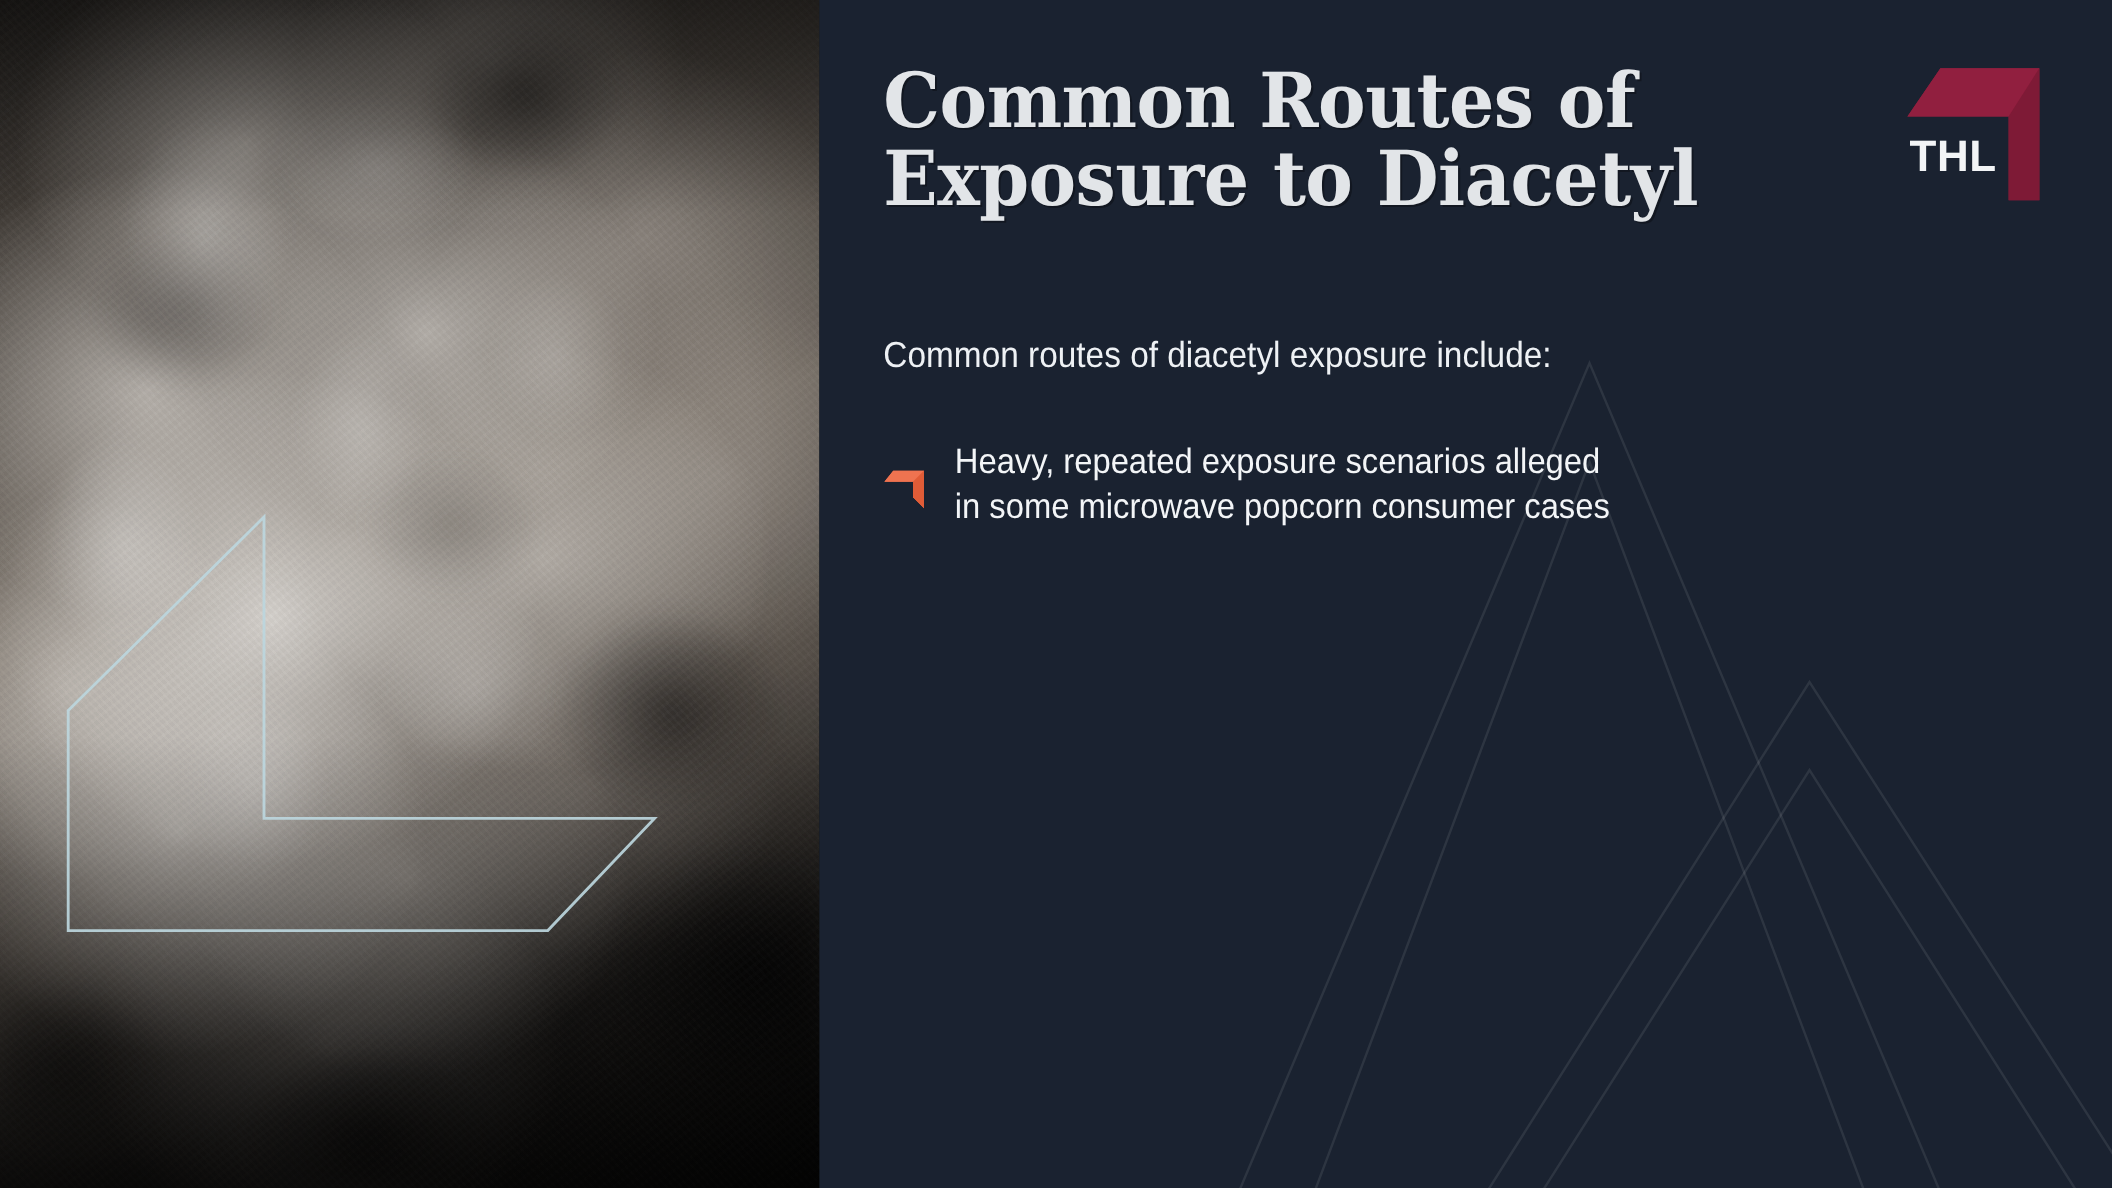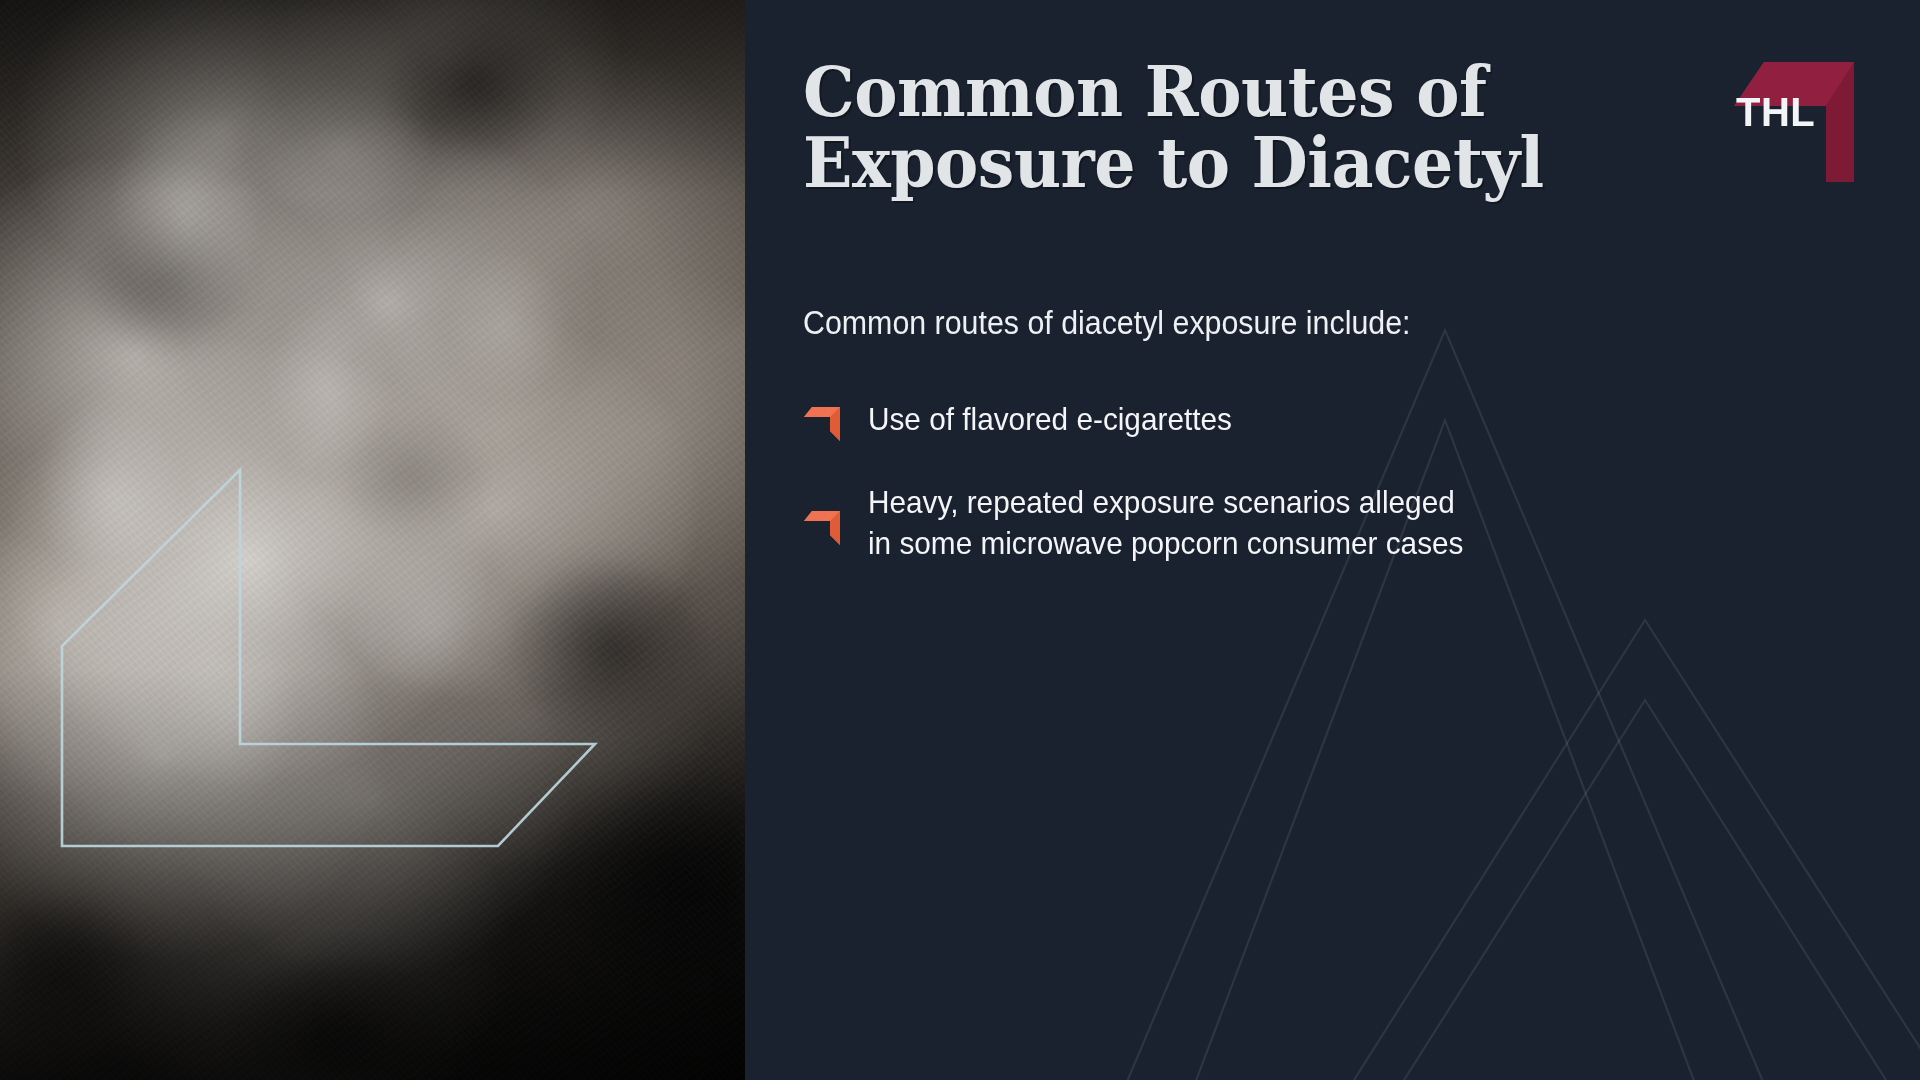--- a/index.html
+++ b/index.html
@@ -121,21 +121,21 @@
   }
   .logo {
     position:relative;
     width:128px; height:136px;
     flex:0 0 128px;
     margin-top:6px; margin-right:6px;
   }
   .logo svg { position:absolute; inset:0; }
   .logo-text {
     position:absolute;
-    left:6px; top:36px;
+    left:6px; top:66px;
     font-family:"Liberation Sans", sans-serif;
     font-weight:700;
     font-size:40px;
     letter-spacing:0.5px;
     color:#f2f4f6;
     z-index:2;
   }
 
   
   .intro {
@@ -226,28 +226,20 @@
 
       </div>
 
       <p class="intro">Common routes of diacetyl exposure include:</p>
 
       <ul class="bullet-list">
 
 
 
 
-        <li class="bullet-item">
-          <svg class="bullet-marker" viewBox="0 0 40 40">
-            <path d="M 9,3 L 37,3 L 37,37 L 27,27 L 27,13 L 1,13 Z" fill="#ed6a45"></path>
-            <path d="M 9,3 L 1,13 L 27,13 L 37,3 Z" fill="#ef7350"></path>
-            <path d="M 27,13 L 37,3 L 37,37 L 27,27 Z" fill="#e05c37"></path>
-          </svg>
-          <span class="bullet-text">Use of flavored e-cigarettes</span>
-        </li>
 
         <li class="bullet-item">
           <svg class="bullet-marker" viewBox="0 0 40 40" style="margin-top:26px;">
             <path d="M 9,3 L 37,3 L 37,37 L 27,27 L 27,13 L 1,13 Z" fill="#ed6a45"></path>
             <path d="M 9,3 L 1,13 L 27,13 L 37,3 Z" fill="#ef7350"></path>
             <path d="M 27,13 L 37,3 L 37,37 L 27,27 Z" fill="#e05c37"></path>
           </svg>
           <span class="bullet-text">Heavy, repeated exposure scenarios alleged
 in some microwave popcorn consumer cases</span>
         </li>

